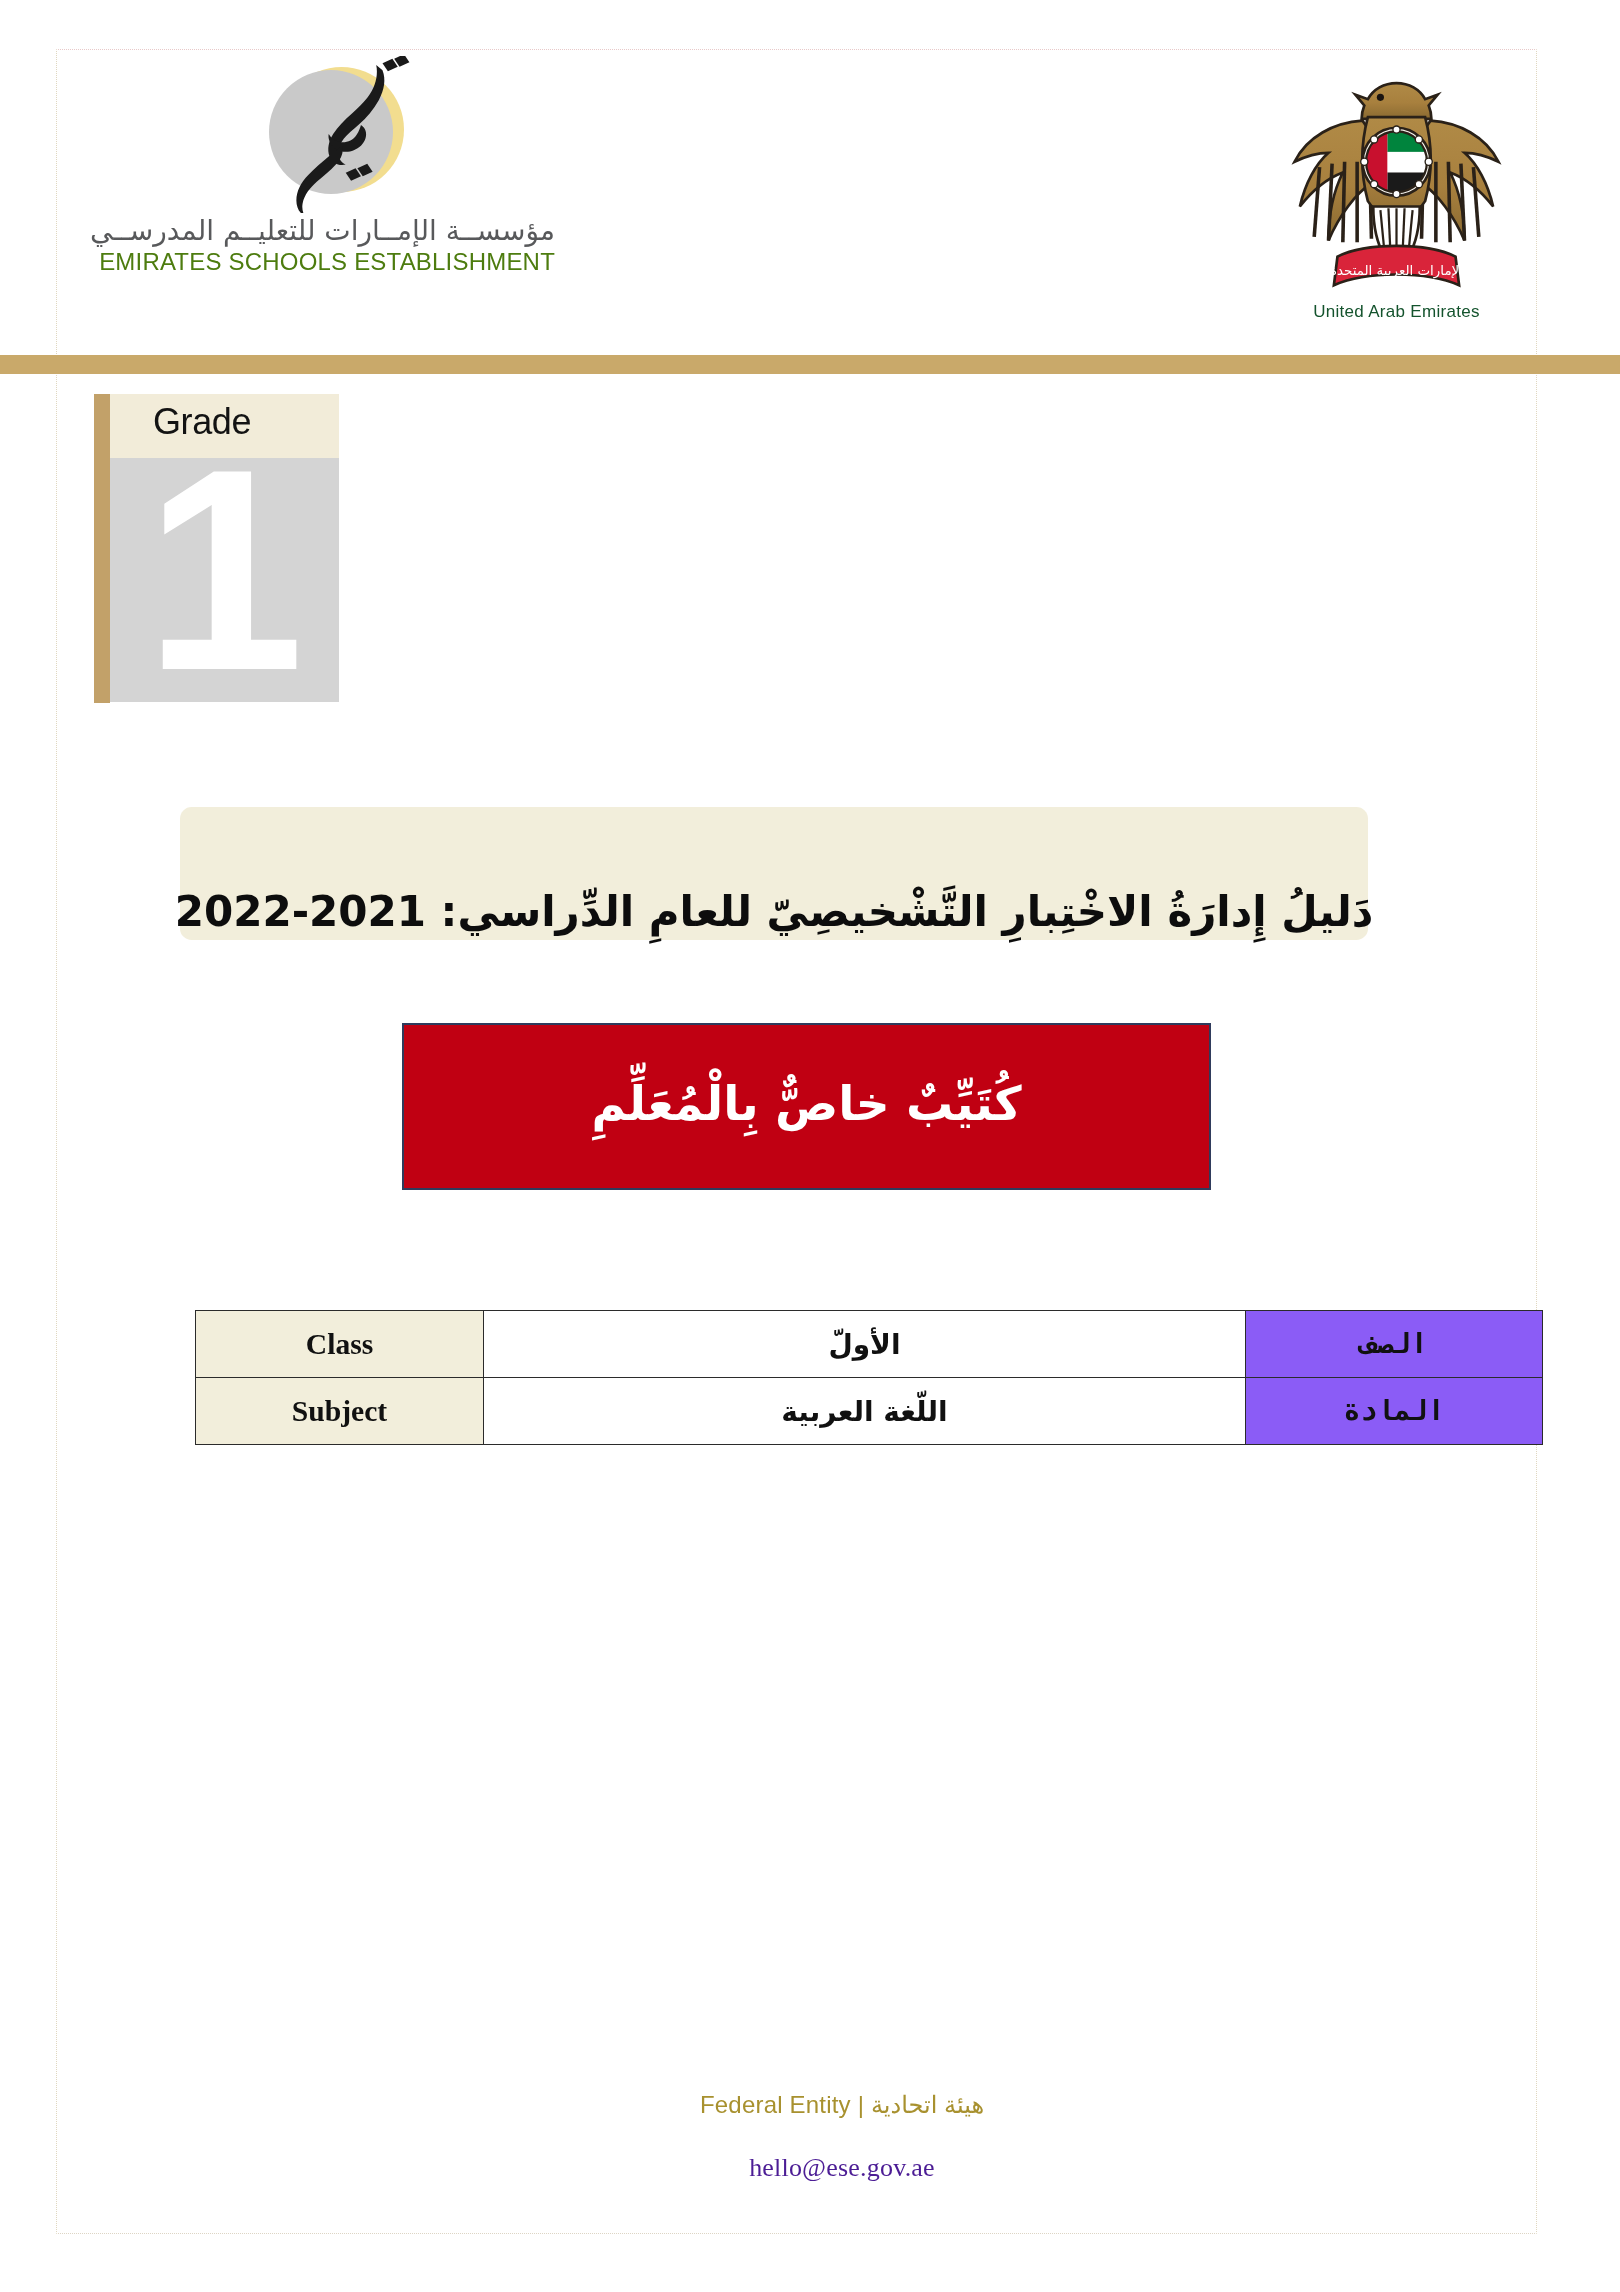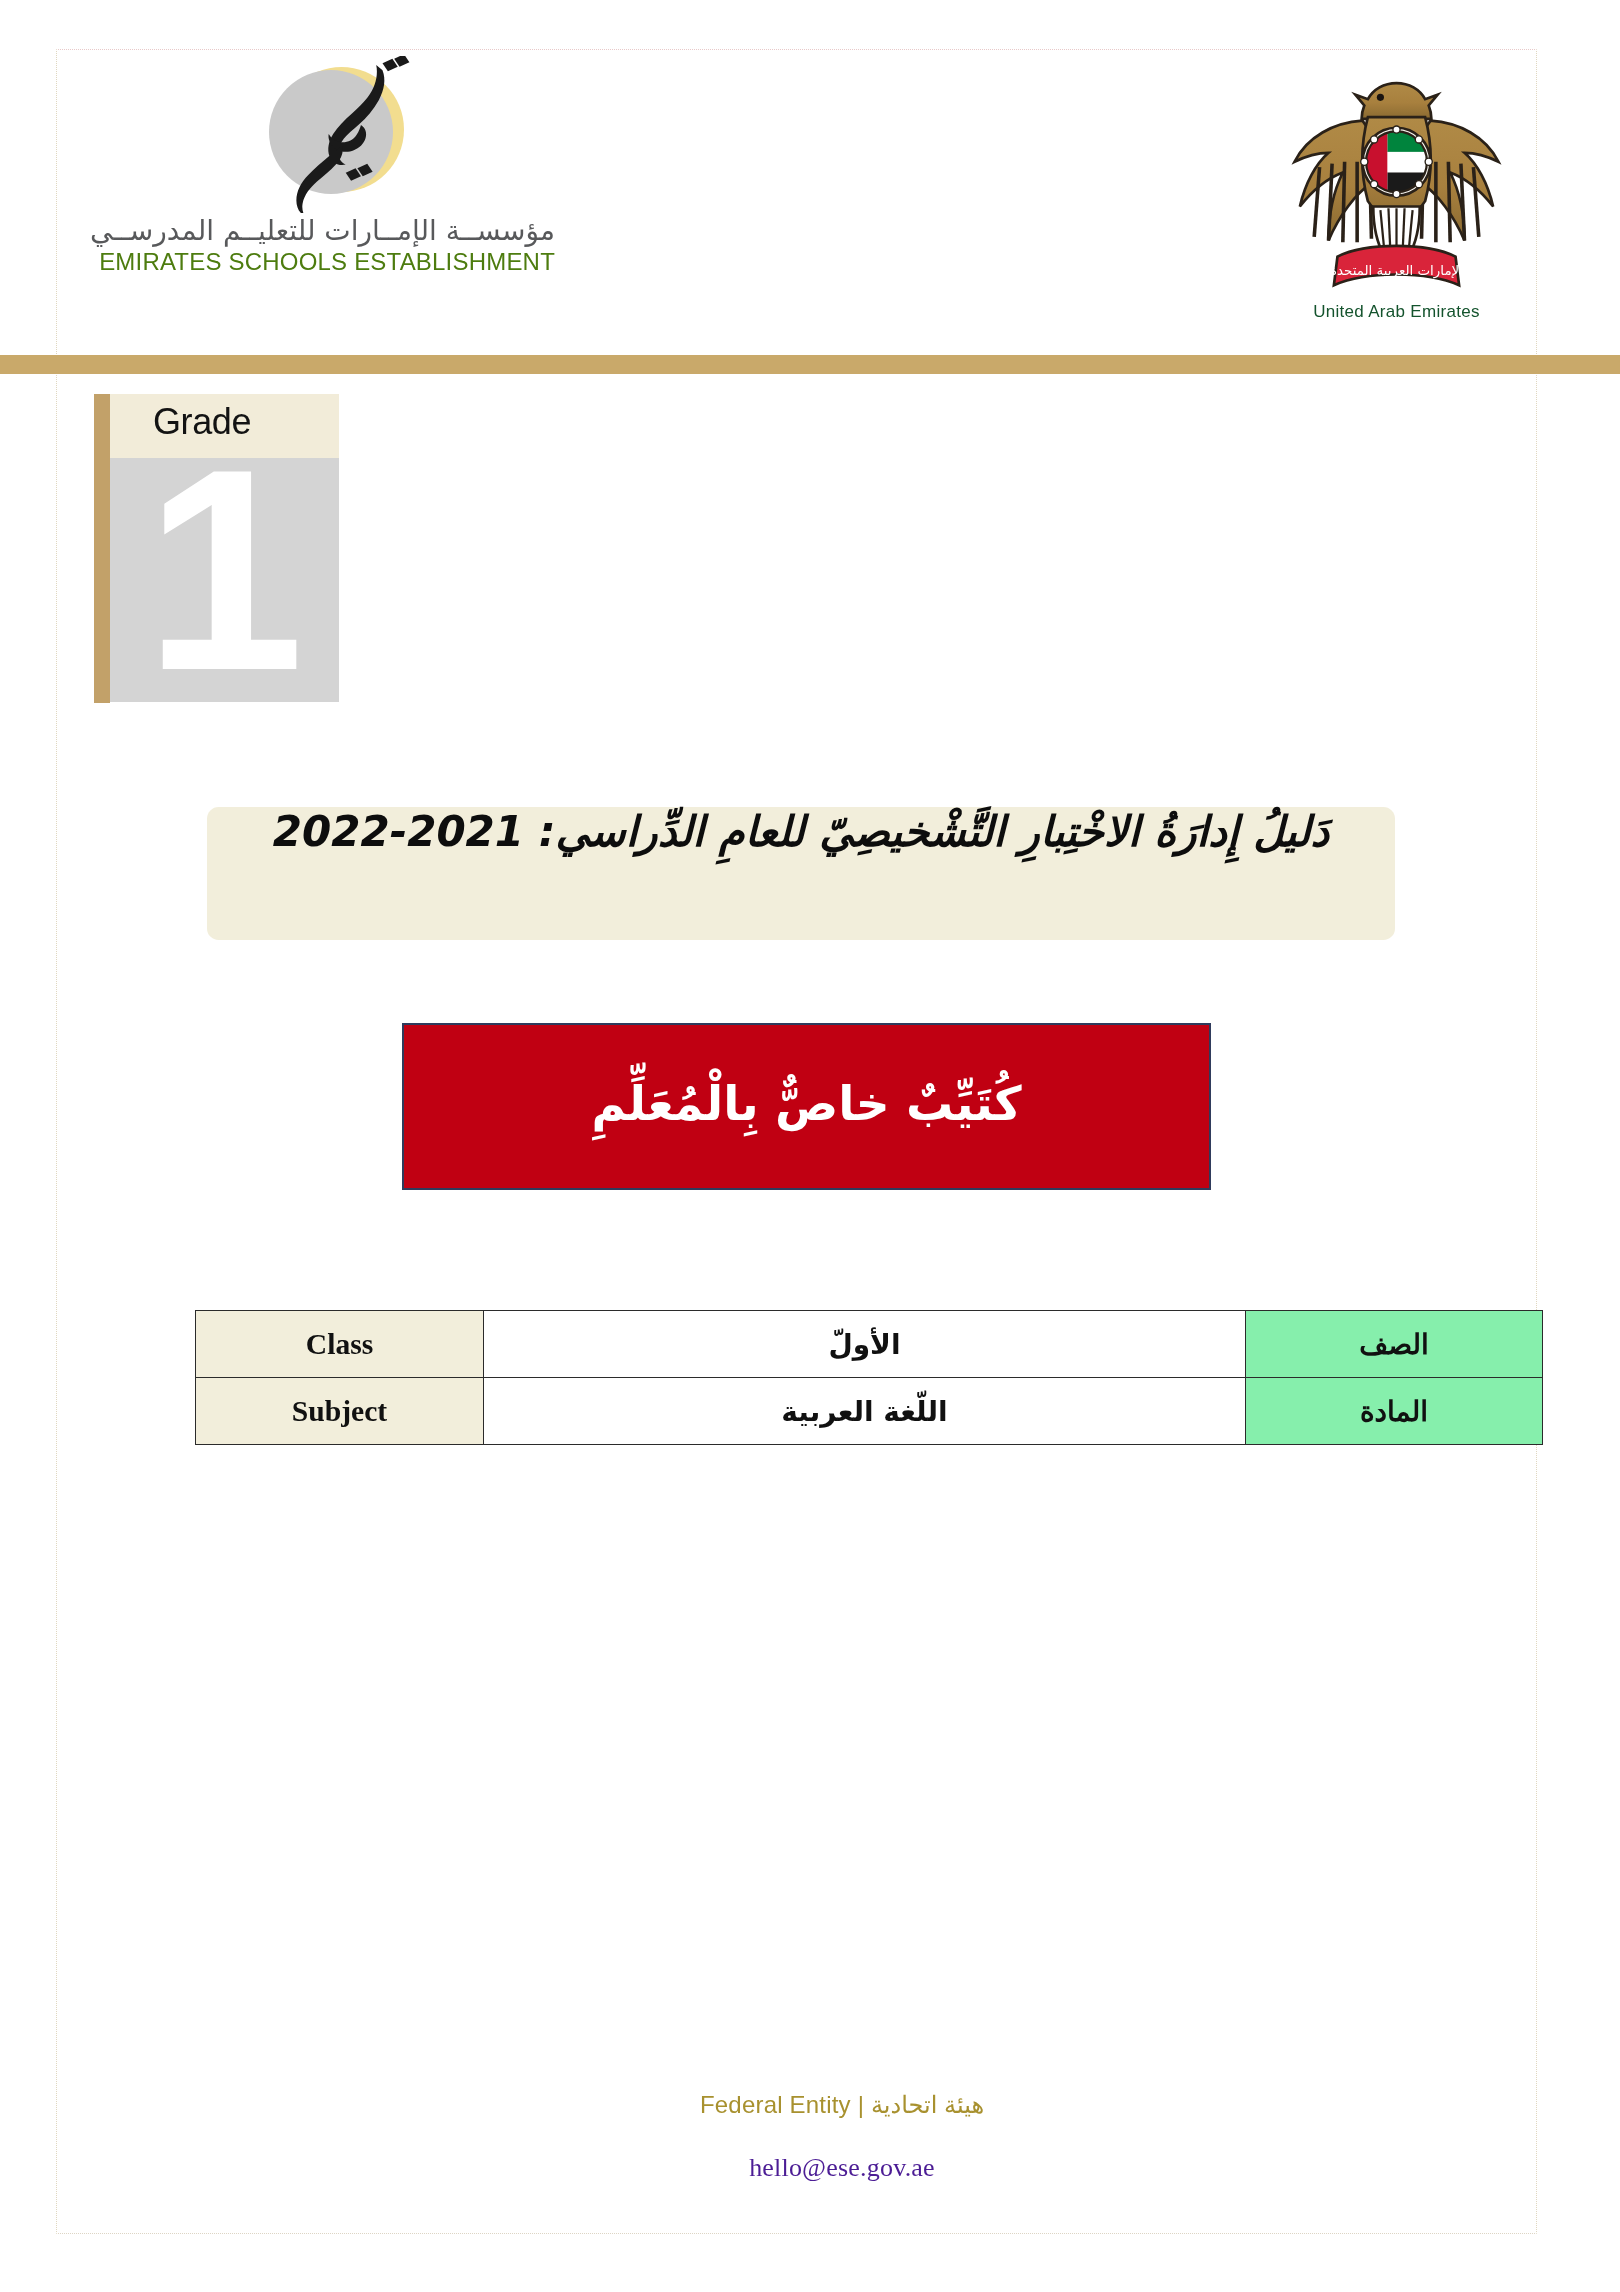--- a/index.html
+++ b/index.html
@@ -183,30 +183,29 @@
     font-family: "Liberation Sans", sans-serif;
     font-weight: bold;
     font-size: 287px;
     line-height: 287px;
     color: #ffffff;
   }
 
   
   .title-banner {
     position: absolute;
-    left: 207px;
+    left: 180px;
     top: 807px;
     width: 1188px;
     height: 133px;
     background: #f2eedb;
     border-radius: 11.6px;
     display: flex;
-    align-items: flex-start;
+    align-items: flex-end;
     justify-content: center;
-    font-style: italic;
   }
   .title-text {
     direction: rtl;
     font-family: "DejaVu Sans", sans-serif;
     font-weight: bold;
     font-size: 42px;
     color: #0d0d0d;
     letter-spacing: 0px;
     white-space: nowrap;
     padding-bottom: 3.6px;
@@ -264,22 +263,22 @@
     width: 743px;
     background: #ffffff;
     font-family: "DejaVu Sans", sans-serif;
     font-weight: bold;
     font-size: 28px;
     color: #111111;
     direction: rtl;
   }
   .info-table .c-ar {
     width: 278px;
-    background: #86efac;
-    font-family: Liberation Sans, sans-serif;
+    background: #8b5cf6;
+    font-family: Liberation Mono, monospace;
     font-weight: bold;
     font-size: 28px;
     color: #111111;
     direction: rtl;
   }
 
   
   .footer {
     position: absolute;
     left: 0;

